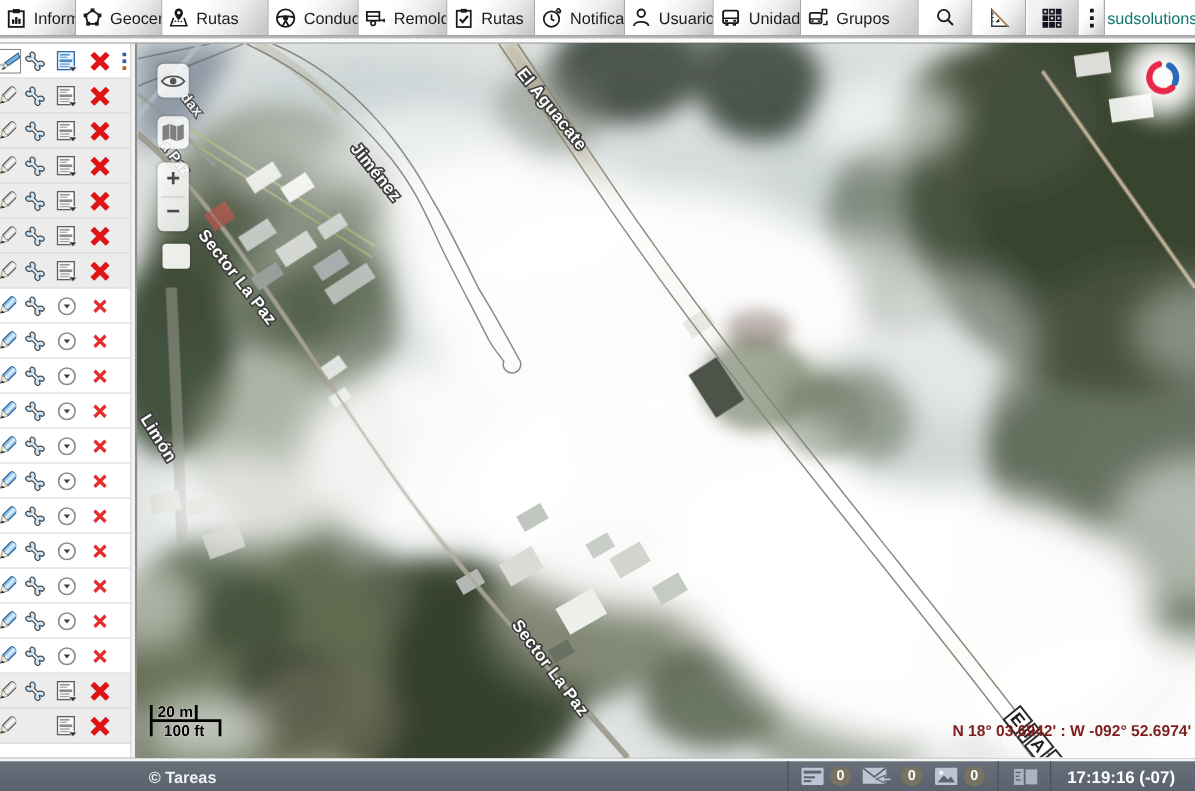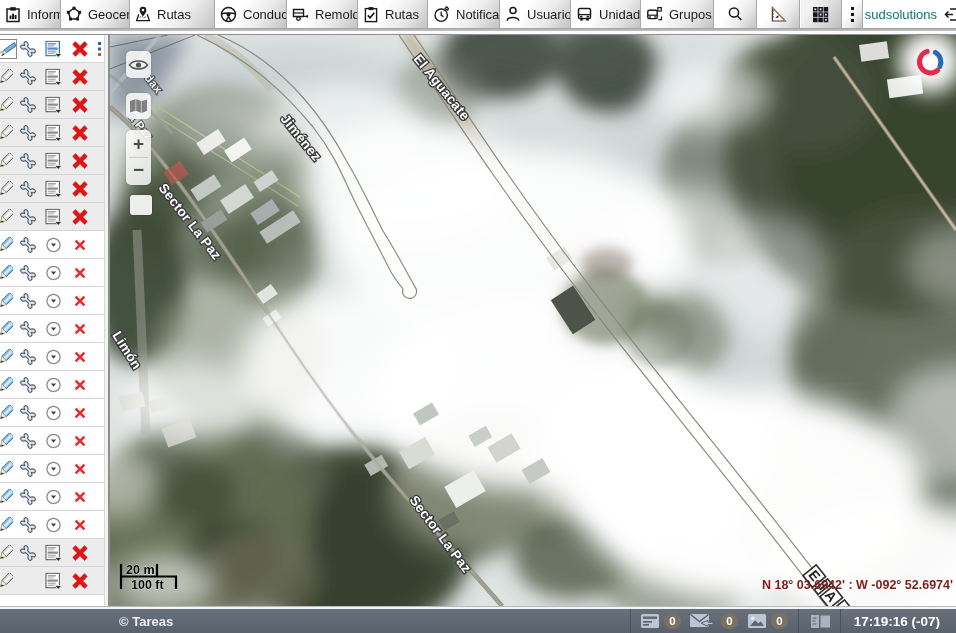--- a/index.html
+++ b/index.html
@@ -193,21 +193,21 @@
         <svg class="ic" width="17" height="16" viewBox="0 0 17 16">
 <rect x="2.5" y="2.5" width="12" height="10" rx="1.6" fill="none" stroke="#1a1a1a" stroke-width="1.5"></rect>
 <path d="M2.5,8.6 H14.5" stroke="#1a1a1a" stroke-width="1.3"></path>
 <rect x="4" y="9.8" width="2.4" height="1.6" fill="#1a1a1a"></rect>
           <rect x="10.6" y="9.8" width="2.4" height="1.6" fill="#1a1a1a"></rect>
 <rect x="4.2" y="12.6" width="2.6" height="2" fill="#1a1a1a"></rect>
           <rect x="10.2" y="12.6" width="2.6" height="2" fill="#1a1a1a"></rect>
 </svg>
         <span class="tx">Unidades</span>
       </div>
-<div class="tab" style="width:73px">
+<div class="tab" style="width:94px">
         <svg class="ic" width="17" height="16" viewBox="0 0 17 16">
 <rect x="1.8" y="4.2" width="9.4" height="8.4" rx="1.4" fill="none" stroke="#1a1a1a" stroke-width="1.4"></rect>
 <path d="M1.8,9.2 H11.2" stroke="#1a1a1a" stroke-width="1.2"></path>
 <rect x="3" y="10.3" width="1.9" height="1.3" fill="#1a1a1a"></rect>
           <rect x="8.2" y="10.3" width="1.9" height="1.3" fill="#1a1a1a"></rect>
 <rect x="11.9" y="1.6" width="3.4" height="3.4" fill="none" stroke="#1a1a1a" stroke-width="1.2"></rect>
 <path d="M15.5,10.5 V13.6 H12.4" fill="none" stroke="#1a1a1a" stroke-width="1.2"></path>
 </svg>
         <span class="tx">Grupos</span>
       </div>

